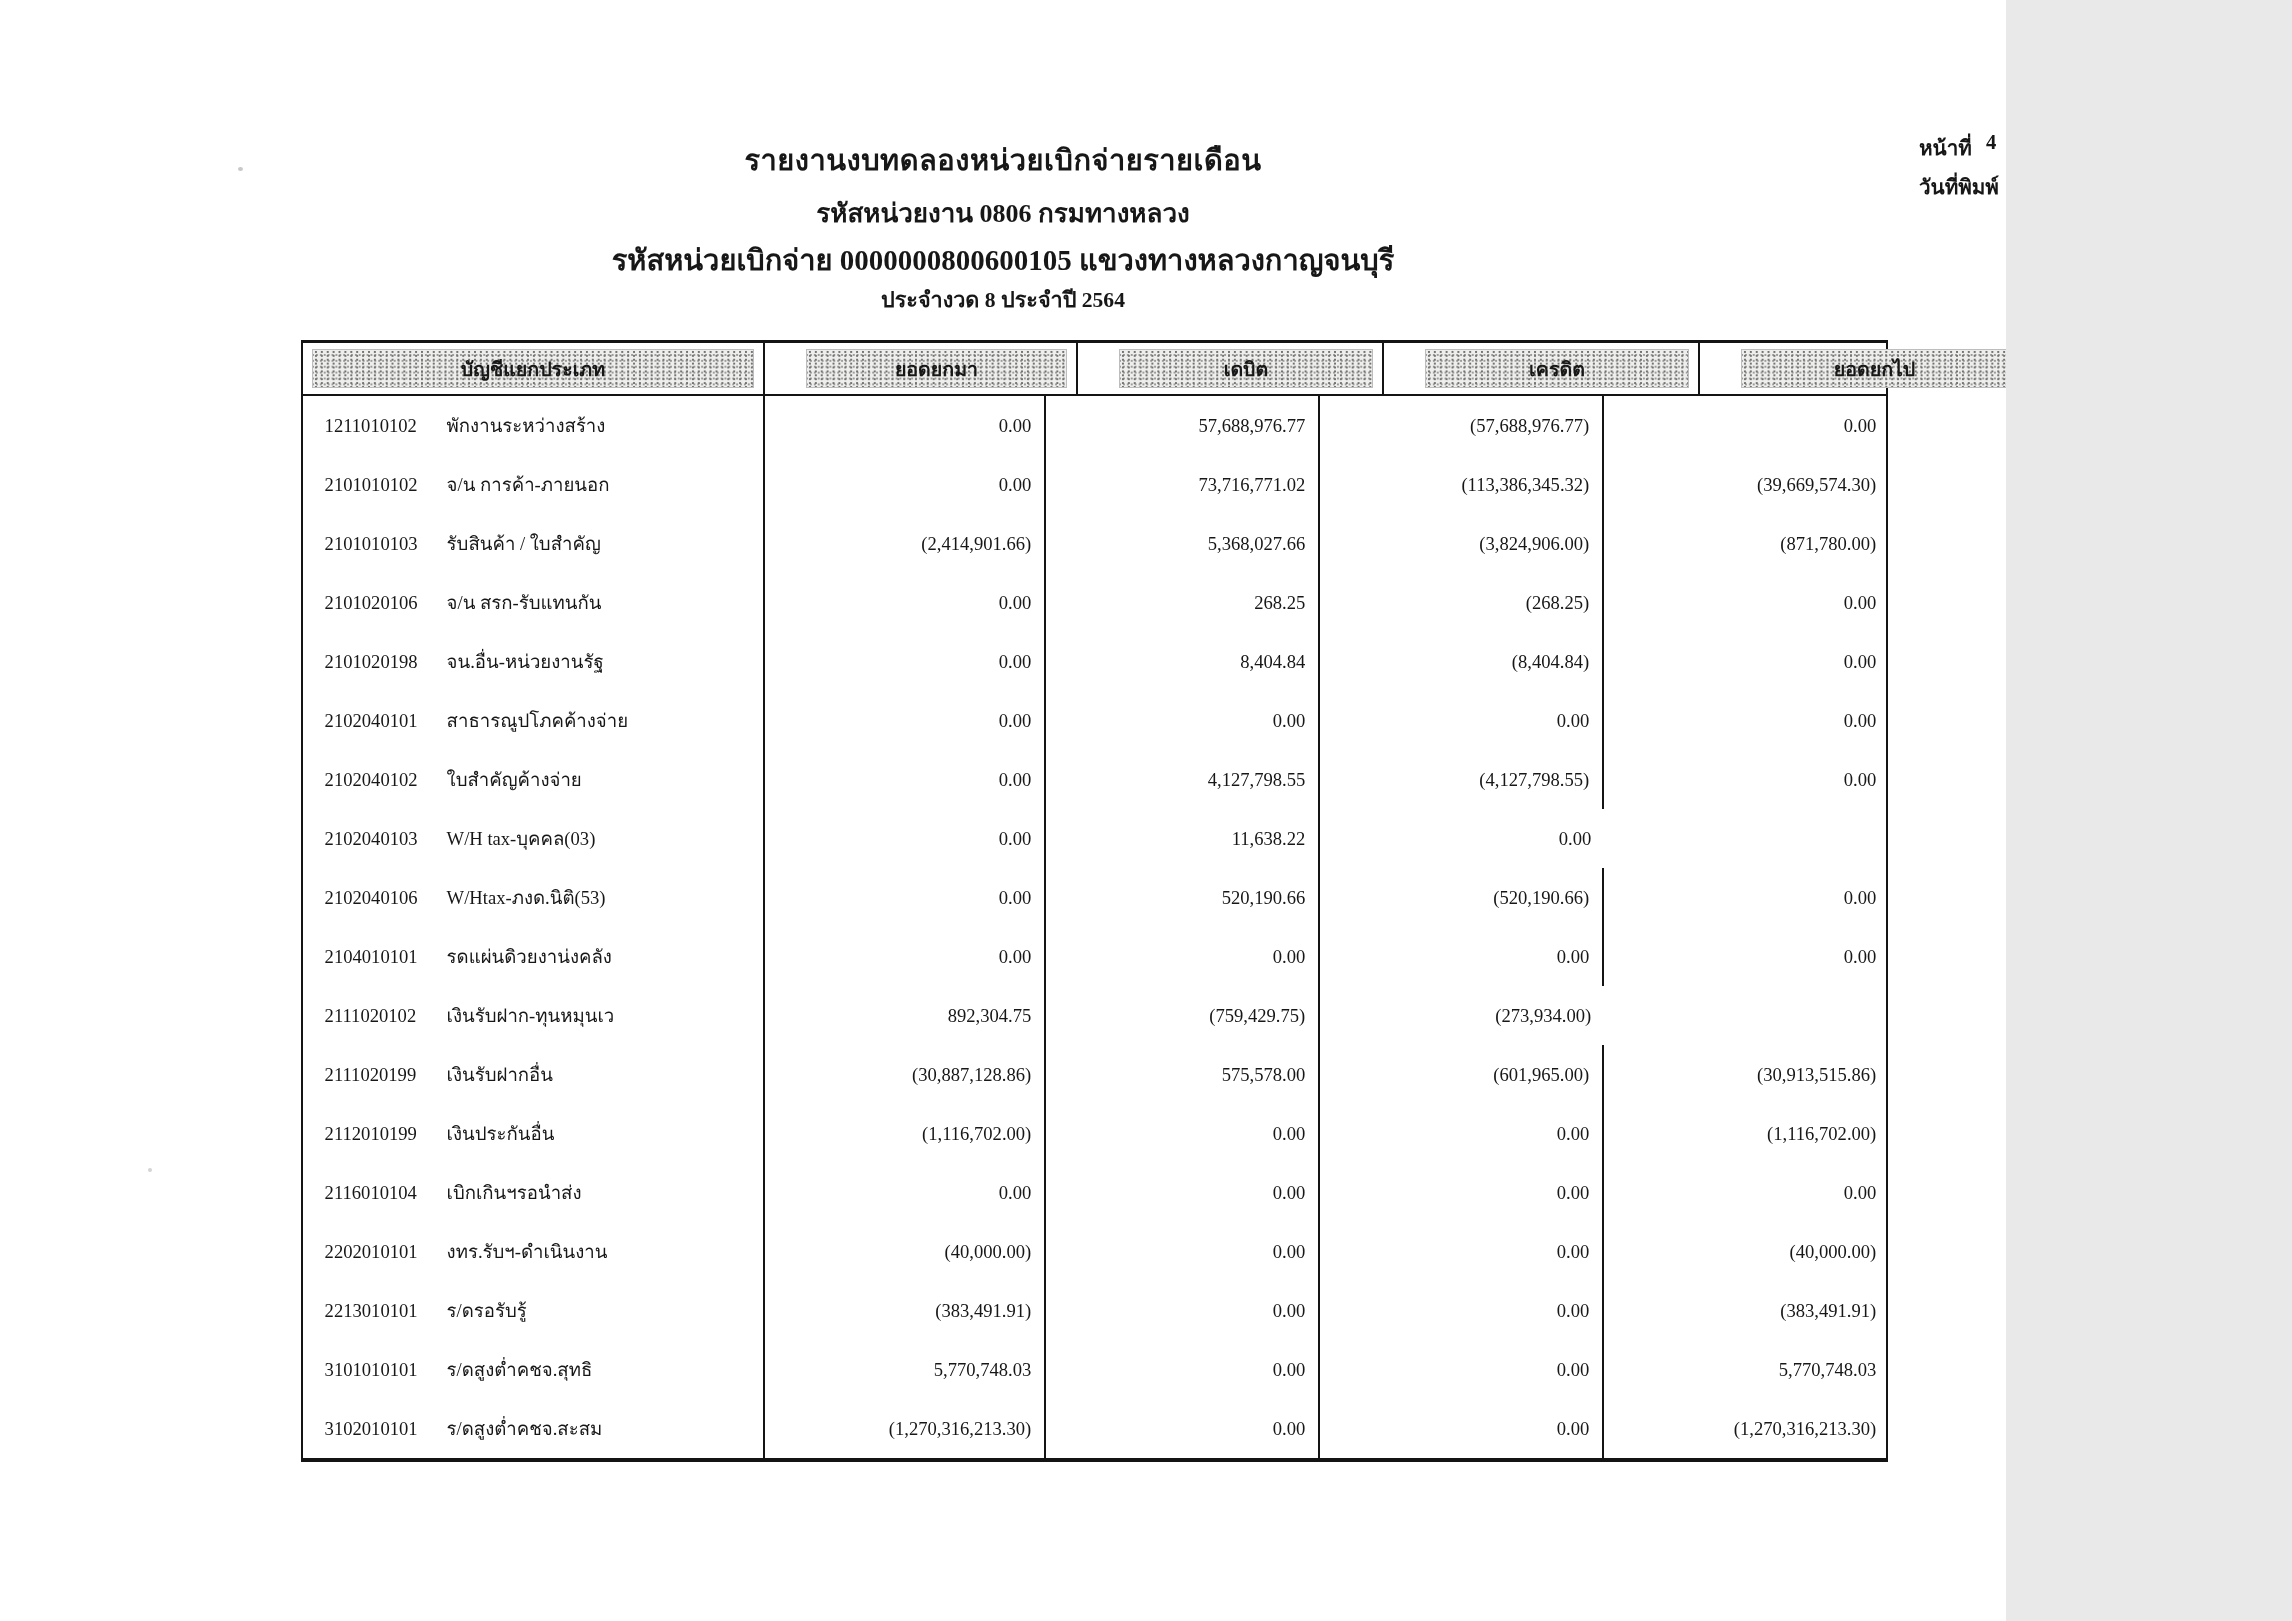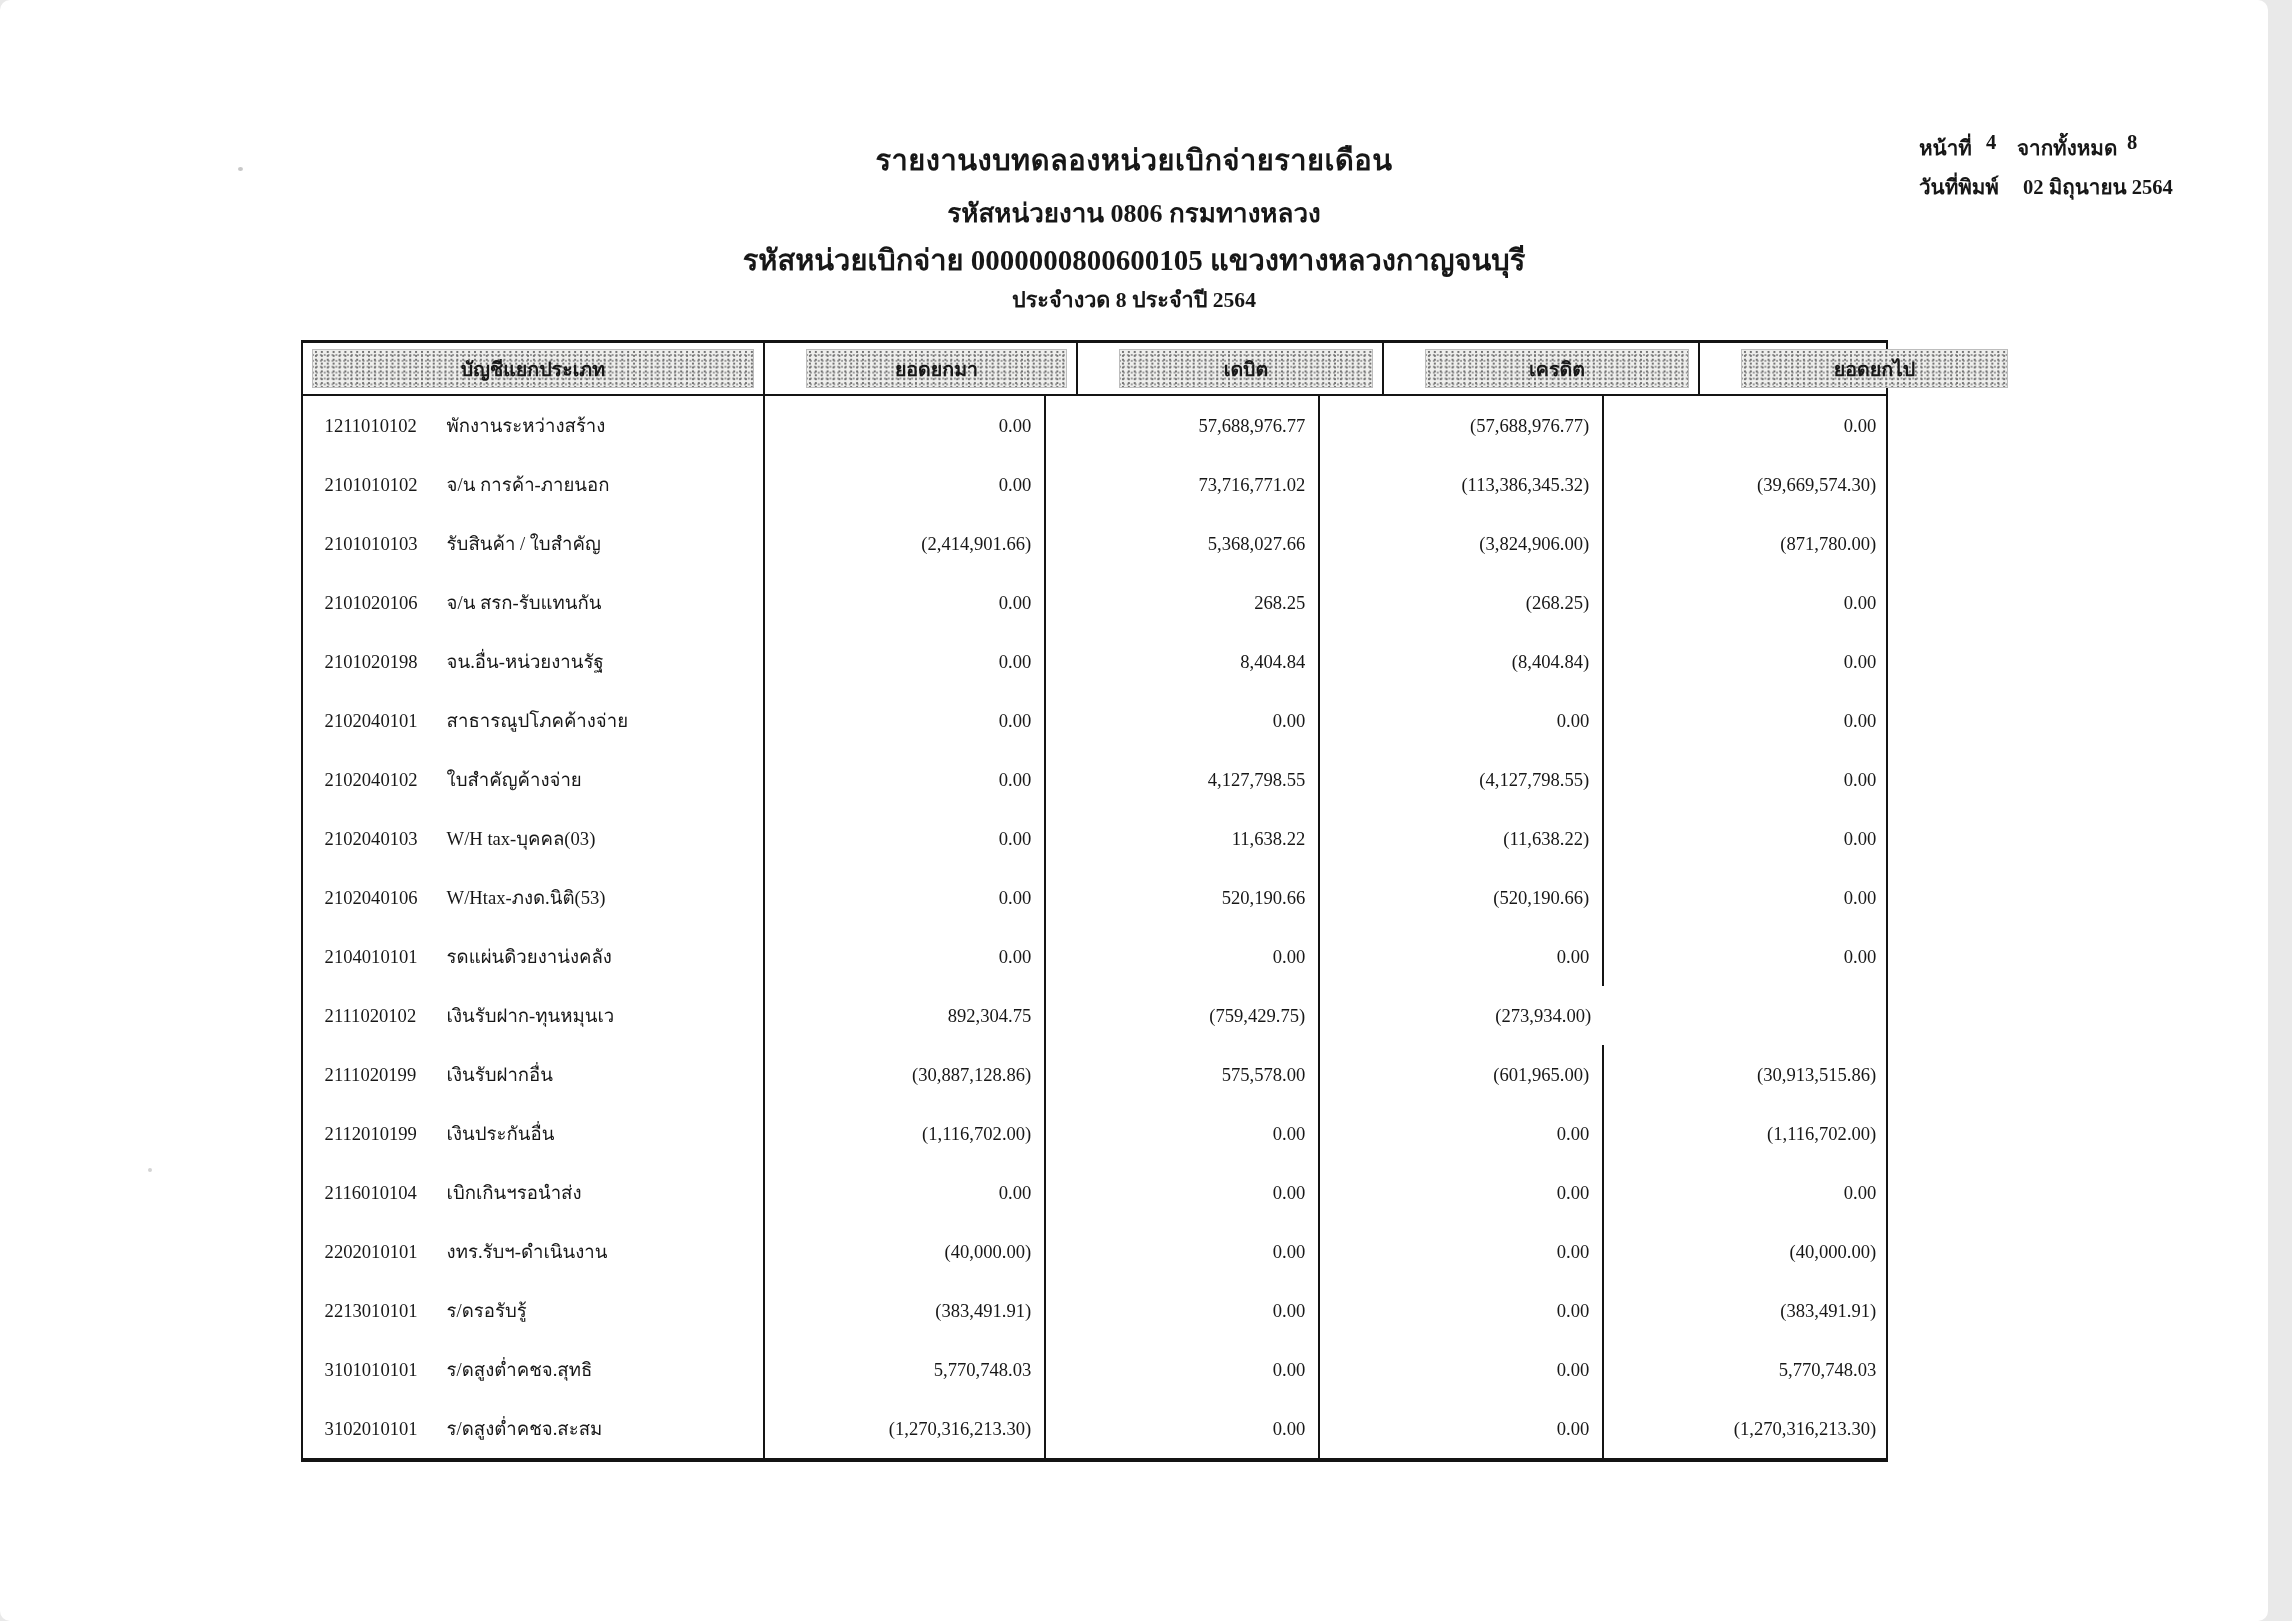--- a/index.html
+++ b/index.html
@@ -1,23 +1,22 @@
 <!DOCTYPE html>
 <html><head>
 <meta charset="utf-8">
 <style>
   html,body{margin:0;padding:0;background:#e9e9e9;}
   .sheet{
     position:relative;
-    width:2268px;height:1621px;
+    width:2006px;height:1621px;
     background:#ffffff;
     font-family:"Liberation Serif","DejaVu Serif",serif;
     color:#171717;
     overflow:hidden;
-    border-radius:10px;
   }
   
   .doc-title{
     position:absolute;top:137px;left:0;right:0;
     text-align:center;font-size:29px;font-weight:bold;letter-spacing:0.5px;
   }
   .doc-sub{position:absolute;left:0;right:0;text-align:center;font-weight:bold;}
   .doc-sub.s1{top:192px;font-size:26px;}
   .doc-sub.s2{top:237px;font-size:29px;}
   .doc-sub.s3{top:282px;font-size:21.6px;}
@@ -267,23 +266,20 @@
             <span class="code">2102040103</span>
             <span class="name">W/H tax-บุคคล(03)</span>
           </div>
           <div class="td num">
             <span>0.00</span>
           </div>
           <div class="td num">
             <span>11,638.22</span>
           </div>
           <div class="td num">
-            <span>(11,638.22)</span>
-          </div>
-          <div class="td num">
             <span>0.00</span>
           </div>
         </div>
         <div class="tr">
           <div class="td account">
             <span class="code">2102040106</span>
             <span class="name">W/Htax-ภงด.นิติ(53)</span>
           </div>
           <div class="td num">
             <span>0.00</span>

